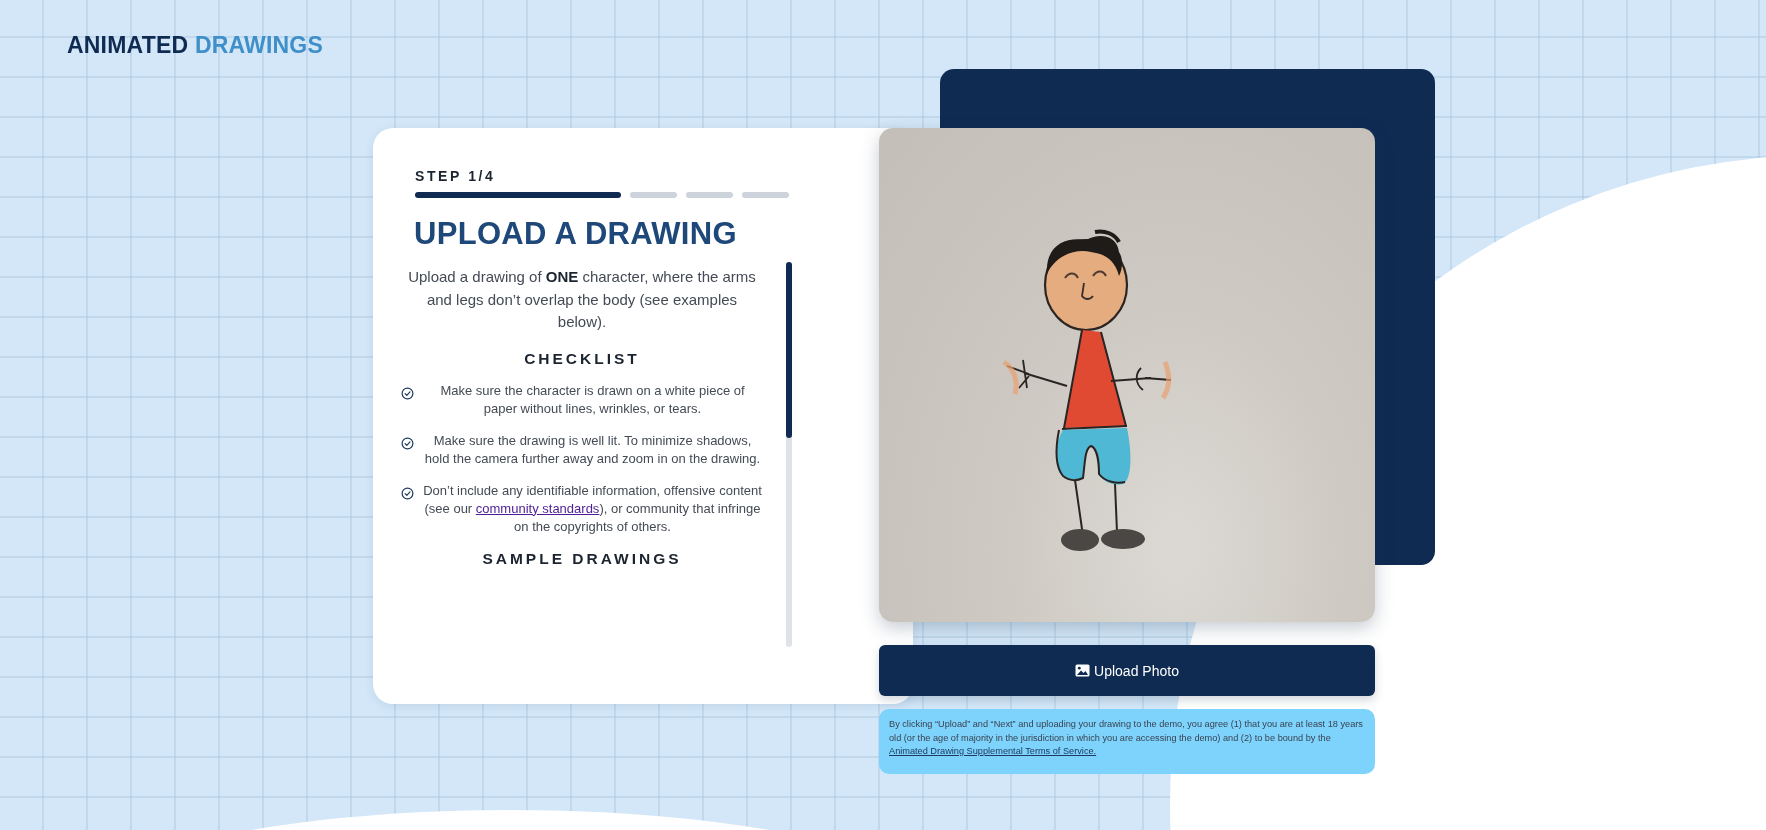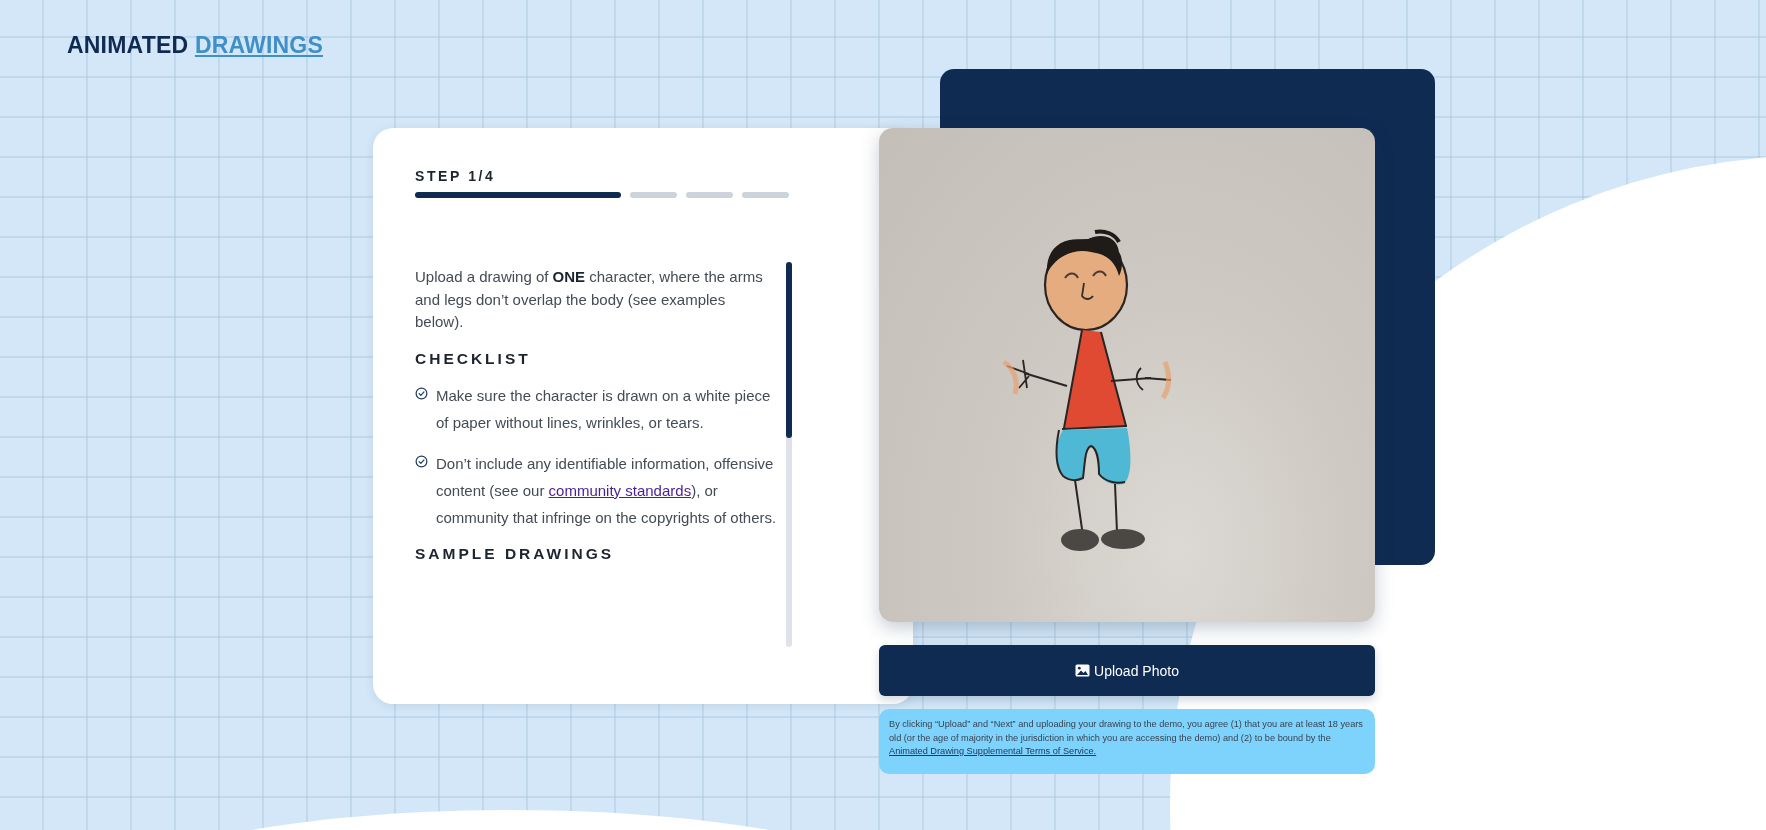--- a/index.html
+++ b/index.html
@@ -30,21 +30,21 @@
     }
     .logo {
       position: absolute;
       left: 67px; top: 32px;
       font-size: 23px;
       font-weight: 700;
       letter-spacing: 0.2px;
       white-space: nowrap;
     }
     .logo .a { color: #0f2b52; }
-    .logo .b { color: #3f8fc9; text-decoration: underline; }
+    .logo .b { color: #3f8fc9; }
 
     .card {
       position: absolute;
       left: 373px; top: 128px;
       width: 540px; height: 576px;
       background: #ffffff;
       border-radius: 20px;
       box-shadow: 0 2px 10px rgba(60,90,130,0.12);
     }
     .step-label {
@@ -68,41 +68,42 @@
     .title {
       position: absolute;
       left: 41px; top: 88px;
       font-size: 31px; font-weight: 700;
       color: #1e4879;
       letter-spacing: 0.3px;
       white-space: nowrap;
     }
     .scroll-area {
       position: absolute;
-      left: 42px; top: 138px;
+      left: 28px; top: 138px;
       width: 362px; height: 112px;
       height: 378px;
       overflow: hidden;
+      text-align: center;
     }
     .intro {
       font-size: 15px; line-height: 22.5px;
       color: #444b55;
     }
     .intro b { color: #1c2430; }
     .section-h {
       margin-top: 16px;
       font-size: 15.5px; font-weight: 700;
       letter-spacing: 3px;
       color: #1c2430;
     }
     .check-list { margin-top: 14px; list-style: none; }
     .check-item {
       position: relative;
       padding-left: 21px;
-      font-size: 15px; line-height: 27px;
+      font-size: 13px; line-height: 18px;
       color: #444b55;
       margin-bottom: 14px;
     }
     .check-item .chk {
       position: absolute; left: 0; top: 5px;
       width: 13px; height: 13px;
     }
     .check-item a { color: #4c1d95; text-decoration: underline; }
     .sample-h { margin-top: 11px; }
     .scrollbar {
@@ -176,38 +177,46 @@
 </div>
 
 <section class="card">
   <div class="step-label">STEP 1/4</div>
   <div class="progress">
     <div class="seg active" style="width:206px"></div>
     <div class="seg" style="width:47px"></div>
     <div class="seg" style="width:47px"></div>
     <div class="seg" style="width:47px"></div>
   </div>
+  <h1 class="title">UPLOAD A DRAWING</h1>
 
   <div class="scroll-area">
     <p class="intro"><span>Upload a drawing of </span><b>ONE</b><span> character, where the arms and legs don’t overlap the body (see examples below).</span></p>
 
     <h2 class="section-h">CHECKLIST</h2>
     <ul class="check-list">
       <li class="check-item">
         <svg class="chk" viewBox="0 0 14 14">
             <circle cx="7" cy="7" r="5.8" fill="none" stroke="#1e3a60" stroke-width="1.3"></circle>
             <path d="M4.4 7.2 L6.3 9 L9.7 5.3" fill="none" stroke="#1e3a60" stroke-width="1.3" stroke-linecap="round" stroke-linejoin="round"></path>
           </svg>
         <span>Make sure the character is drawn on a white piece of paper without lines, wrinkles, or tears.</span>
       </li>
       <li class="check-item">
         <svg class="chk" viewBox="0 0 14 14">
             <circle cx="7" cy="7" r="5.8" fill="none" stroke="#1e3a60" stroke-width="1.3"></circle>
             <path d="M4.4 7.2 L6.3 9 L9.7 5.3" fill="none" stroke="#1e3a60" stroke-width="1.3" stroke-linecap="round" stroke-linejoin="round"></path>
           </svg>
+        <span>Make sure the drawing is well lit. To minimize shadows, hold the camera further away and zoom in on the drawing.</span>
+      </li>
+      <li class="check-item">
+        <svg class="chk" viewBox="0 0 14 14">
+            <circle cx="7" cy="7" r="5.8" fill="none" stroke="#1e3a60" stroke-width="1.3"></circle>
+            <path d="M4.4 7.2 L6.3 9 L9.7 5.3" fill="none" stroke="#1e3a60" stroke-width="1.3" stroke-linecap="round" stroke-linejoin="round"></path>
+          </svg>
         <span>Don’t include any identifiable information, offensive content (see our </span><a href="#">community standards</a><span>), or community that infringe on the copyrights of others.</span>
       </li>
     </ul>
     <h2 class="section-h sample-h">SAMPLE DRAWINGS</h2>
   </div>
 
   <div class="scrollbar">
     <div class="thumb"></div>
   </div>
 </section>

